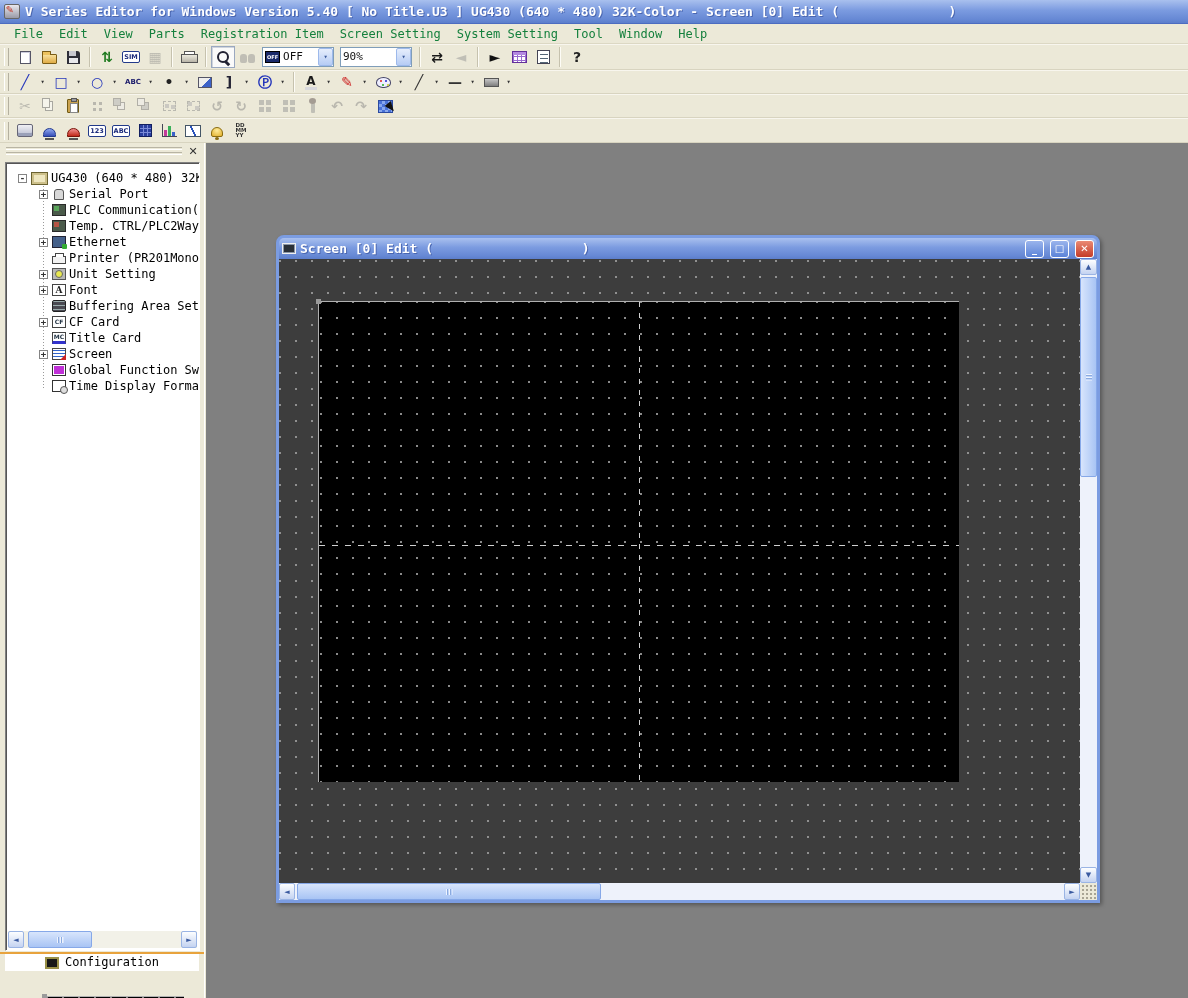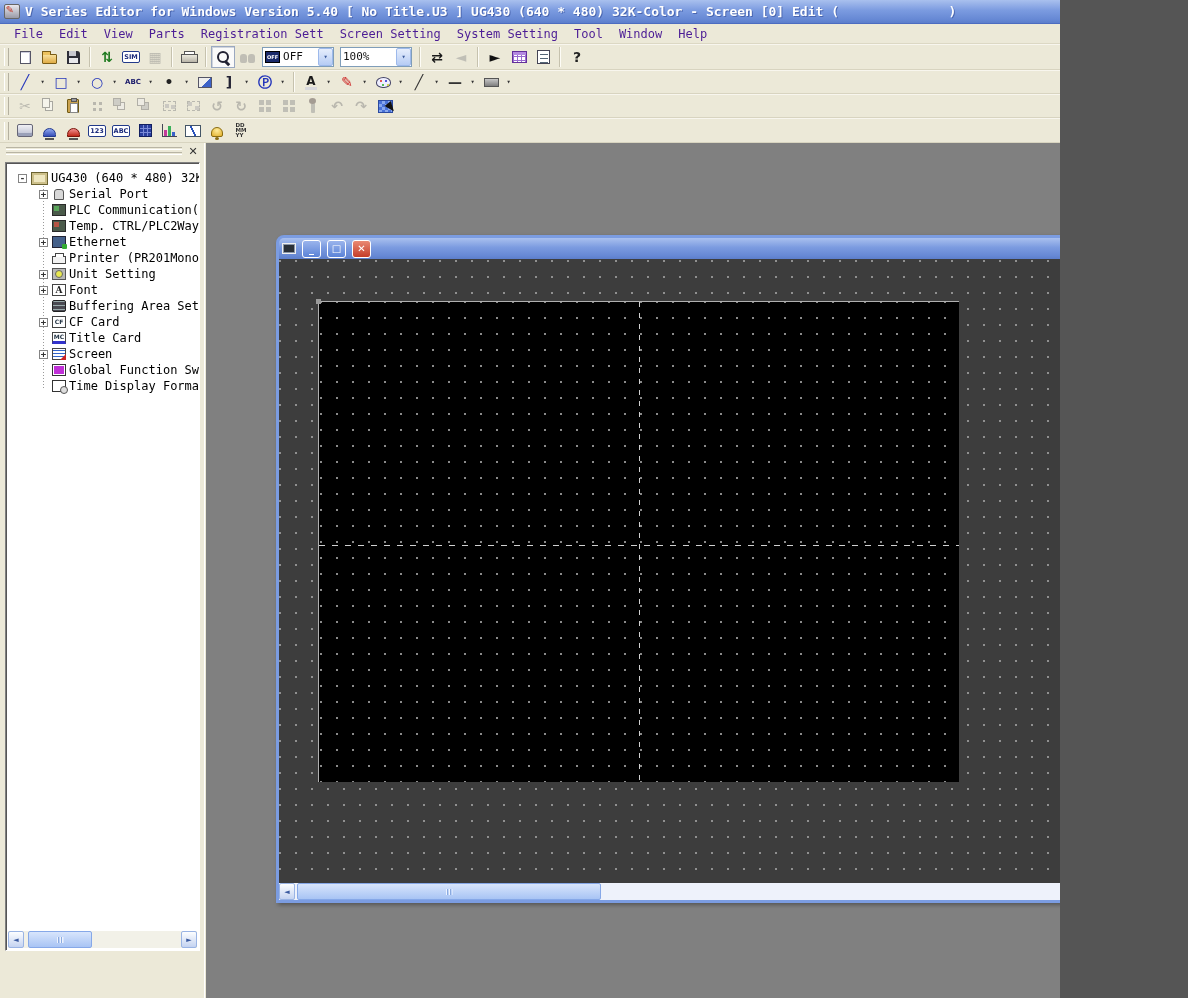--- a/index.html
+++ b/index.html
@@ -1,33 +1,33 @@
 <!DOCTYPE html>
 <html><head>
 <meta charset="utf-8">
 <style>
   html,body{margin:0;padding:0;background:#555;}
   *{box-sizing:border-box;}
-  .app{position:relative;width:1060px;height:998px;background:#ece9d8;overflow:hidden;
+  .app{position:relative;width:1188px;height:998px;background:#ece9d8;overflow:hidden;
        font-family:"DejaVu Sans Mono",monospace;}
 
   
   .titlebar{position:absolute;left:0;top:0;width:1188px;height:24px;
     background:linear-gradient(#a9c0ee,#7b9be0 45%,#6688d4 85%,#5c7ecb);
     display:flex;align-items:center;padding:0 4px;gap:5px;border-bottom:1px solid #4c6cc0;}
   .app-icon{width:16px;height:15px;background:linear-gradient(#e8e8ee,#9a9aa6);border:1px solid #666;
     border-radius:2px;position:relative;flex:none;}
   .app-icon::after{content:"✎";position:absolute;left:1px;top:-3px;font-size:12px;color:#c42918;}
   .title-text{color:#fff;font:bold 13px/24px "DejaVu Sans Mono",monospace;white-space:pre;
     text-shadow:1px 1px 0 #4a66b0;overflow:hidden;}
 
   
   .menubar{position:absolute;left:0;top:24px;width:1188px;height:20px;background:#ece9d8;
     display:flex;align-items:center;padding-left:6px;border-bottom:1px solid #dcd8c4;}
-  .menu-item{font:12px/20px "DejaVu Sans Mono",monospace;color:#4c1d95;padding:0 8px;white-space:pre;}
+  .menu-item{font:12px/20px "DejaVu Sans Mono",monospace;color:#15803d;padding:0 8px;white-space:pre;}
 
   
   .tbrow{position:absolute;left:0;width:1188px;background:#ece9d8;display:flex;align-items:center;
     border-top:1px solid #f8f6ee;border-bottom:1px solid #d8d4c0;padding-left:2px;}
   .tbrow::before{content:"";width:3px;height:18px;border-left:1px solid #fff;border-right:1px solid #b4b0a0;
     margin:0 4px 0 2px;flex:none;}
   #tb-standard{top:44px;height:26px;}
   #tb-draw{top:70px;height:24px;}
   #tb-edit{top:94px;height:24px;}
   #tb-parts{top:118px;height:25px;}
@@ -266,21 +266,21 @@
   <div class="titlebar">
     <span class="app-icon"></span>
     <span class="title-text">V Series Editor for Windows Version 5.40 [ No Title.U3 ] UG430 (640 * 480) 32K-Color - Screen [0] Edit (              )</span>
   </div>
 
   <div class="menubar" id="menubar">
       <span class="menu-item">File</span>
       <span class="menu-item">Edit</span>
       <span class="menu-item">View</span>
       <span class="menu-item">Parts</span>
-      <span class="menu-item">Registration Sett</span>
+      <span class="menu-item">Registration Item</span>
       <span class="menu-item">Screen Setting</span>
       <span class="menu-item">System Setting</span>
       <span class="menu-item">Tool</span>
       <span class="menu-item">Window</span>
       <span class="menu-item">Help</span>
     </div>
 
   <div class="tbrow" id="tb-standard">
       <span class="tbtn">
         <span class="ic ic-page"></span>
@@ -311,21 +311,21 @@
       </span>
       <span class="tbtn disabled">
         <span class="ic ic-binoculars"></span>
       </span>
       <span class="combo">
         <span class="combo-badge">OFF</span>
         <span class="combo-val">OFF</span>
         <span class="combo-btn">▾</span>
       </span>
       <span class="combo">
-        <span class="combo-val">100%</span>
+        <span class="combo-val">90%</span>
         <span class="combo-btn">▾</span>
       </span>
       <span class="tsep"></span>
       <span class="tbtn">
         <span class="ic ic-glyph" style="color: rgb(26, 26, 26);">⇄</span>
       </span>
       <span class="tbtn disabled">
         <span class="ic ic-glyph" style="color: rgb(154, 150, 138);">◄</span>
       </span>
       <span class="tsep"></span>
@@ -508,26 +508,37 @@
           <div class="trow lvl1"><span class="exp">+</span><span class="ti ti-macro"></span><span class="tlabel">Screen</span></div>
           <div class="trow lvl1"><span class="exp-sp"></span><span class="ti ti-gfs"></span><span class="tlabel">Global Function Swi</span></div>
           <div class="trow lvl1"><span class="exp-sp"></span><span class="ti ti-time"></span><span class="tlabel">Time Display Format</span></div>
         </div>
       <div class="tree-hsb">
         <span class="sb-btn left"></span>
         <span class="sb-thumb h"></span>
         <span class="sb-btn right"></span>
       </div>
     </div>
+    <div class="tabpanel">
+      <div class="tabrow">
+        <span class="tabic-config"></span>
+        <span>Configuration</span>
+      </div>
+      <div class="tabrow screen">
+        
+        
+      </div>
+    </div>
   </div>
 
   <div class="workspace">
     <div class="mdi">
       <div class="mdi-titlebar">
         <span class="mdi-icon"></span>
+        <span class="mdi-title">Screen [0] Edit (                   )</span>
         <span class="mdibtn">_</span>
         <span class="mdibtn">□</span>
         <span class="mdibtn close">✕</span>
       </div>
       <div class="mdi-client">
         <div class="canvas">
           <div class="screen">
             <div class="cross-v"></div>
             <div class="cross-h"></div>
           </div>

